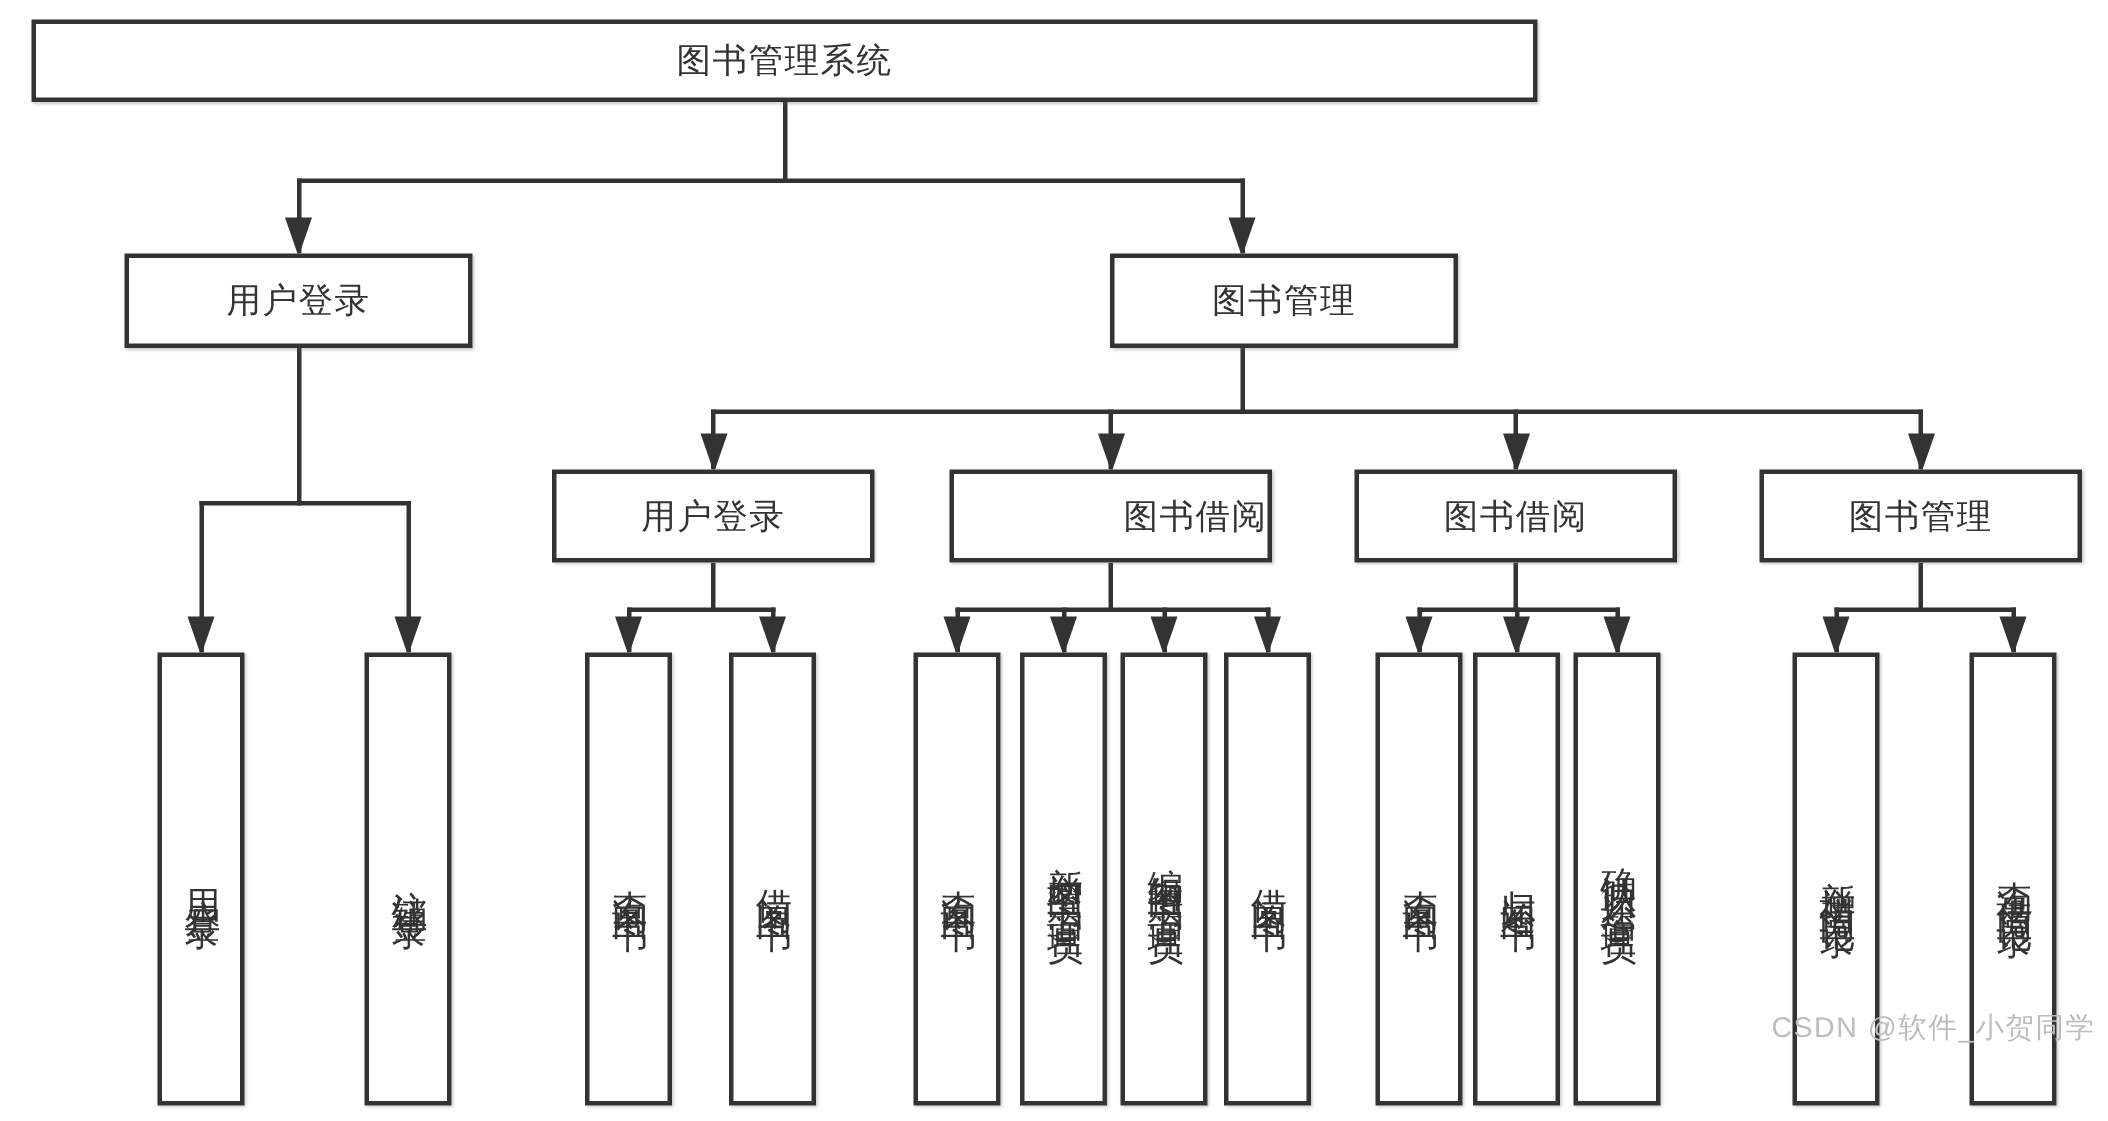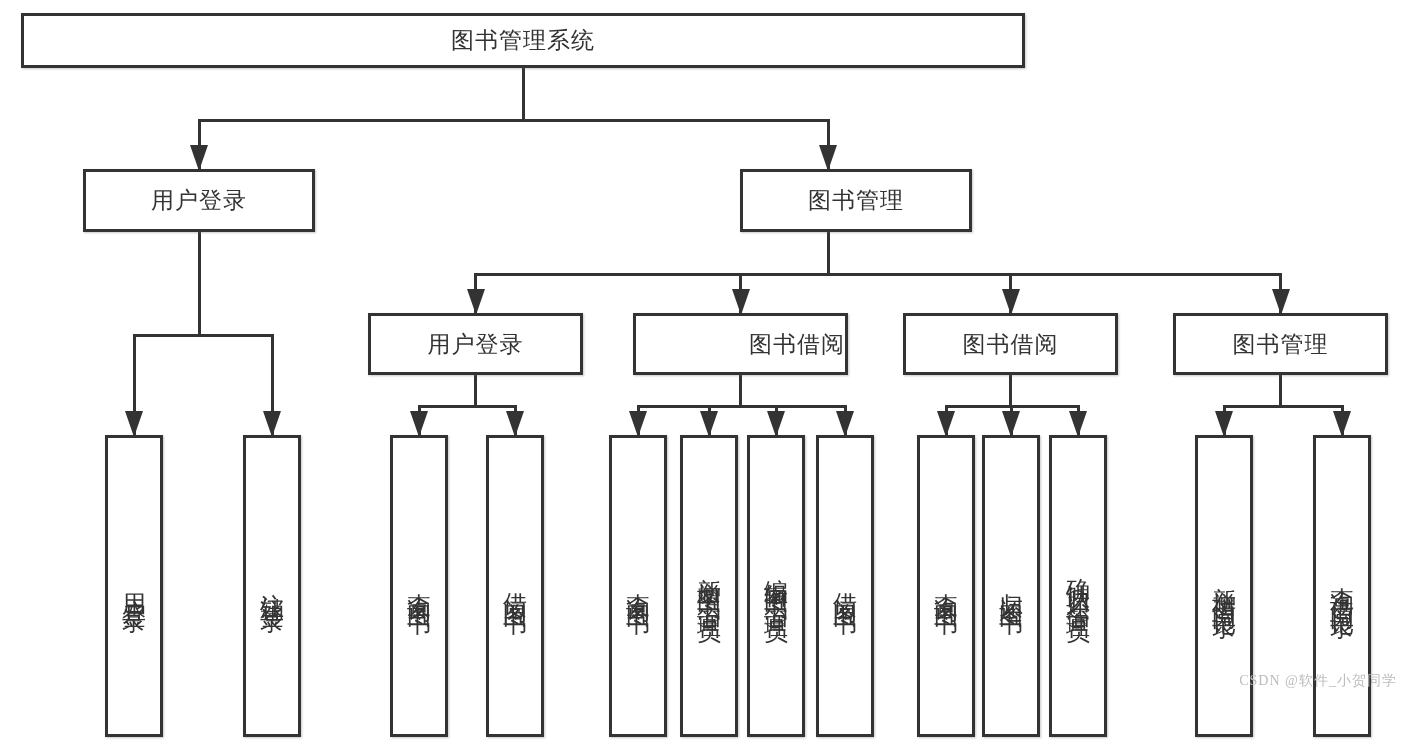--- a/index.html
+++ b/index.html
@@ -42,26 +42,25 @@
     height: 0;
     border-left: 9px solid transparent;
     border-right: 9px solid transparent;
     border-top: 26px solid var(--line, #333333);
     z-index: 1;
   }
   .watermark {
     position: absolute;
     top: 672px;
     right: 8px;
-    font-size: 14px;
+    font-size: 19px;
     letter-spacing: 1px;
     color: var(--wm, #bcbcbc);
     z-index: 5;
     white-space: nowrap;
-    font-family: Liberation Serif, serif;
   }
 </style>
 </head>
 <body>
 
 <div class="canvas">
   <div id="connectors">
       <div class="line" style="left: 521.5px; top: 68px; width: 3px; height: 54px;"></div>
       <div class="line" style="left: 197.5px; top: 119px; width: 632px; height: 3px;"></div>
       <div class="line" style="left: 197.5px; top: 119px; width: 3px; height: 50px;"></div>

